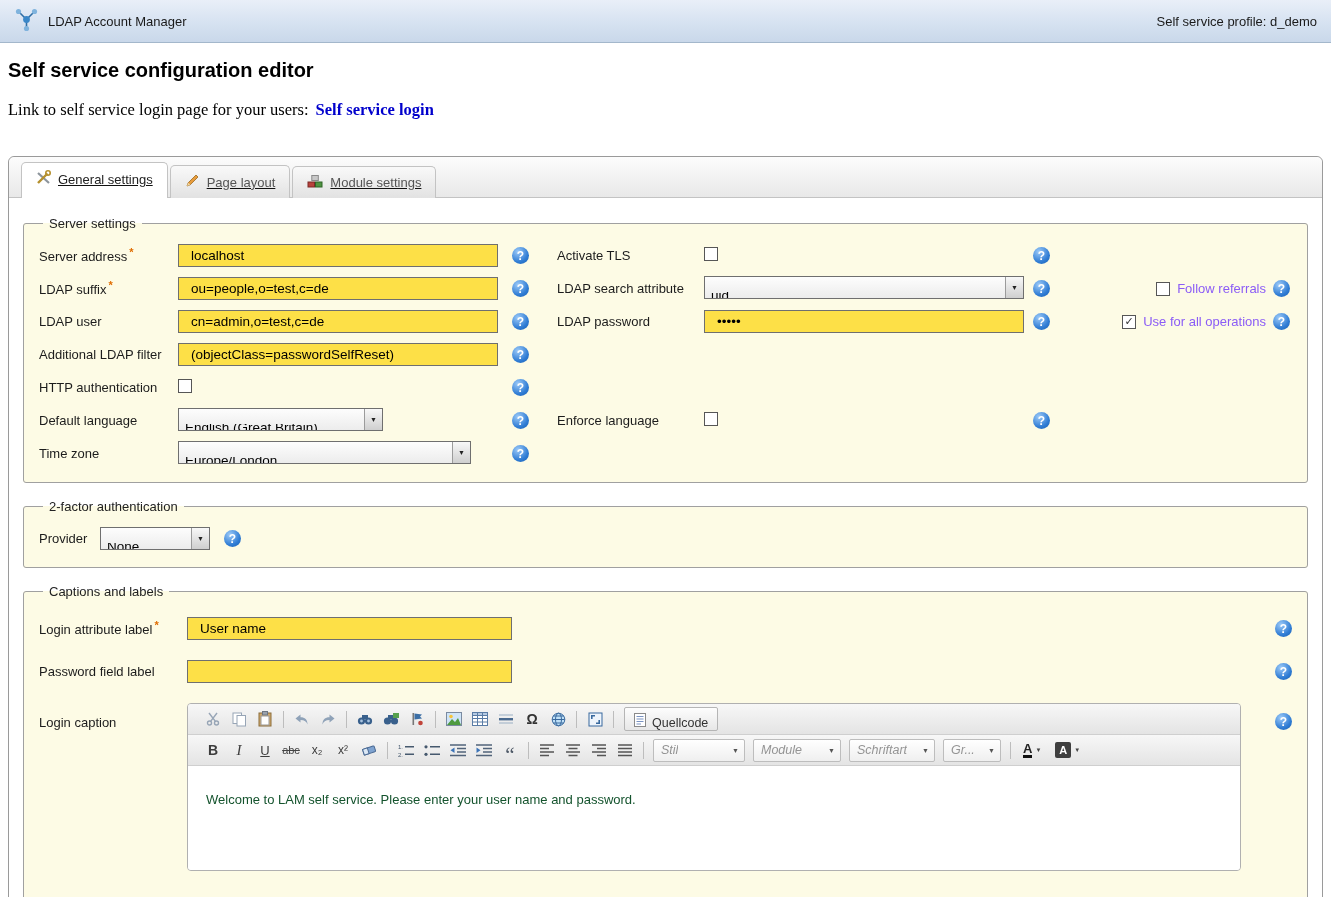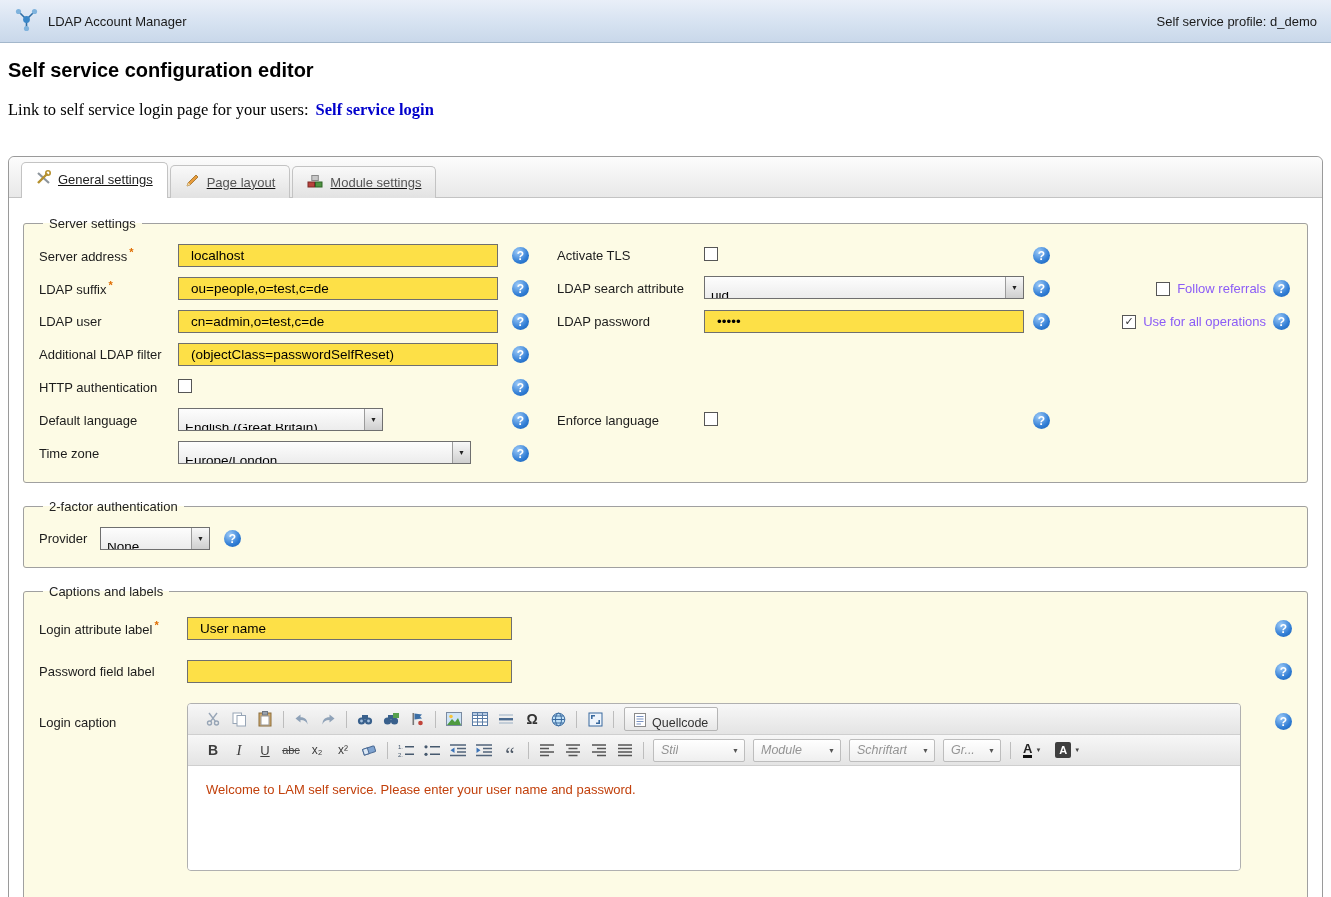--- a/index.html
+++ b/index.html
@@ -97,21 +97,21 @@
   .tdrop .tval { font-size:12.5px; color:#949494; font-style:italic; white-space:nowrap; overflow:hidden; }
   .tdrop .tcar { font-size:7px; color:#555; margin-left:6px; font-style:normal; }
 
   .colorbtn { display:inline-flex; align-items:center; gap:3px; height:24px; padding:0 5px;
     margin:0 2px; border-radius:2px; cursor:pointer; }
   .Aletter { font-weight:bold; font-size:13px; color:#222; border-bottom:3px solid #111; line-height:1.05; }
   .Abox { width:16px; height:16px; background:#3f3f3f; color:#fff; display:inline-flex; align-items:center;
     justify-content:center; font-weight:bold; font-size:11px; border-radius:2px; }
   .tcar2 { font-size:6px; color:#444; }
 
-  .ed-content { background:#fff; height:104px; padding:16px 18px; font-size:13px; color:#c2410c; cursor:text; }
+  .ed-content { background:#fff; height:104px; padding:26px 18px; font-size:13px; color:#14532d; cursor:text; }
 </style>
 </head>
 <body>
 
 <div class="topbar">
   <div class="brand">
     <span>
       <svg width="25" height="25">
         <line x1="12.5" y1="12.5" x2="4.5" y2="4.5" stroke="#2e6da4" stroke-width="1.6"></line>
         <line x1="12.5" y1="12.5" x2="20.5" y2="4.5" stroke="#2e6da4" stroke-width="1.6"></line>

